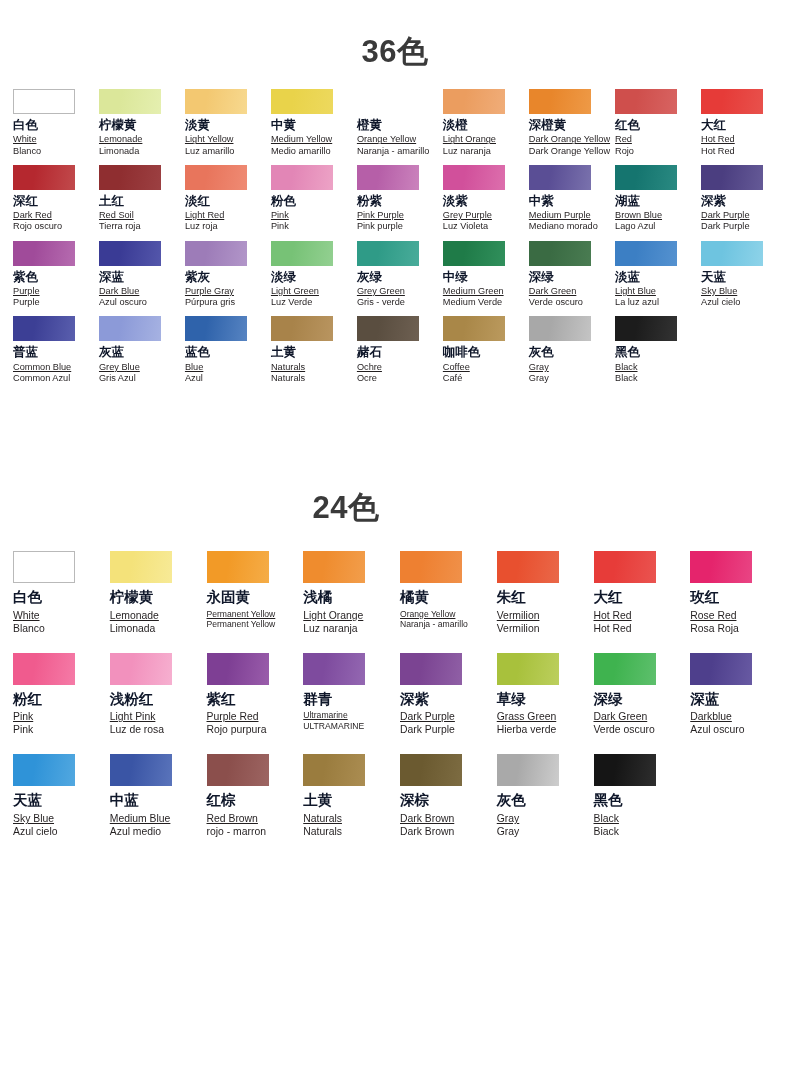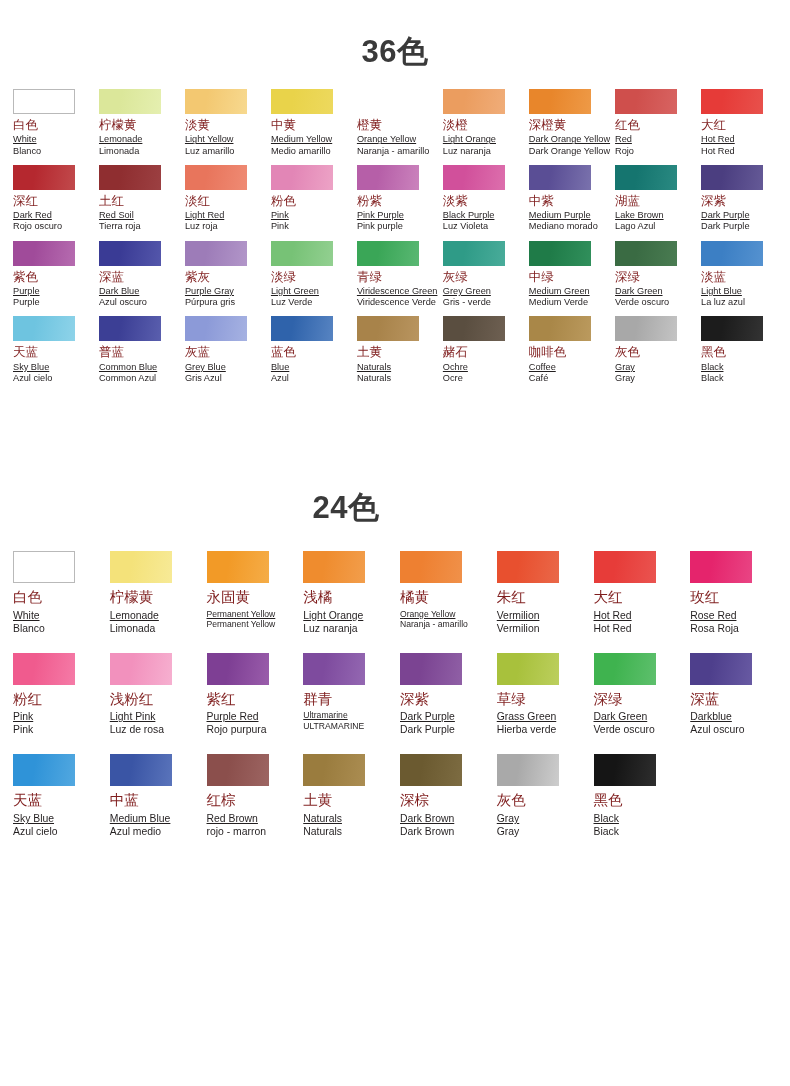--- a/index.html
+++ b/index.html
@@ -61,22 +61,22 @@
     width: 62px;
     height: 25px;
     box-sizing: border-box;
   }
   .chip.white-chip {
     border: 1px solid #b9b9b9;
     background: #ffffff;
   }
   .cn {
     font-size: 12.5px;
-    font-weight: normal;
-    color: #7f1d1d;
+    font-weight: bold;
+    color: #0f172a;
     margin-top: 4px;
     line-height: 1.15;
     white-space: nowrap;
   }
   .en, .es {
     font-size: 9.2px;
     color: #231f20;
     line-height: 1.22;
     white-space: nowrap;
   }
@@ -177,33 +177,33 @@
         </div>
         <div class="swatch-cell">
           <div class="chip" style="background: linear-gradient(100deg, rgb(182, 95, 168) 0%, rgb(182, 95, 168) 35%, rgb(203, 131, 189) 100%);"></div>
           <div class="cn">粉紫</div>
           <div class="en">Pink Purple</div>
           <div class="es">Pink purple</div>
         </div>
         <div class="swatch-cell">
           <div class="chip" style="background: linear-gradient(100deg, rgb(209, 80, 155) 0%, rgb(209, 80, 155) 35%, rgb(221, 111, 173) 100%);"></div>
           <div class="cn">淡紫</div>
-          <div class="en">Black Purple</div>
+          <div class="en">Grey Purple</div>
           <div class="es">Luz Violeta</div>
         </div>
         <div class="swatch-cell">
           <div class="chip" style="background: linear-gradient(100deg, rgb(90, 78, 149) 0%, rgb(90, 78, 149) 35%, rgb(122, 114, 173) 100%);"></div>
           <div class="cn">中紫</div>
           <div class="en">Medium Purple</div>
           <div class="es">Mediano morado</div>
         </div>
         <div class="swatch-cell">
           <div class="chip" style="background: linear-gradient(100deg, rgb(21, 117, 111) 0%, rgb(21, 117, 111) 35%, rgb(42, 138, 130) 100%);"></div>
           <div class="cn">湖蓝</div>
-          <div class="en">Lake Brown</div>
+          <div class="en">Brown Blue</div>
           <div class="es">Lago Azul</div>
         </div>
         <div class="swatch-cell">
           <div class="chip" style="background: linear-gradient(100deg, rgb(75, 62, 128) 0%, rgb(75, 62, 128) 35%, rgb(101, 90, 151) 100%);"></div>
           <div class="cn">深紫</div>
           <div class="en">Dark Purple</div>
           <div class="es">Dark Purple</div>
         </div>
         <div class="swatch-cell">
           <div class="chip" style="background: linear-gradient(100deg, rgb(160, 75, 154) 0%, rgb(160, 75, 154) 35%, rgb(182, 108, 176) 100%);"></div>
@@ -221,26 +221,20 @@
           <div class="chip" style="background: linear-gradient(100deg, rgb(157, 124, 184) 0%, rgb(157, 124, 184) 35%, rgb(178, 150, 201) 100%);"></div>
           <div class="cn">紫灰</div>
           <div class="en">Purple Gray</div>
           <div class="es">Púrpura gris</div>
         </div>
         <div class="swatch-cell">
           <div class="chip" style="background: linear-gradient(100deg, rgb(119, 194, 118) 0%, rgb(119, 194, 118) 35%, rgb(147, 208, 145) 100%);"></div>
           <div class="cn">淡绿</div>
           <div class="en">Light Green</div>
           <div class="es">Luz Verde</div>
-        </div>
-        <div class="swatch-cell">
-          <div class="chip" style="background: linear-gradient(100deg, rgb(58, 166, 87) 0%, rgb(58, 166, 87) 35%, rgb(90, 184, 115) 100%);"></div>
-          <div class="cn">青绿</div>
-          <div class="en">Viridescence Green</div>
-          <div class="es">Viridescence Verde</div>
         </div>
         <div class="swatch-cell">
           <div class="chip" style="background: linear-gradient(100deg, rgb(47, 155, 135) 0%, rgb(47, 155, 135) 35%, rgb(73, 172, 154) 100%);"></div>
           <div class="cn">灰绿</div>
           <div class="en">Grey Green</div>
           <div class="es">Gris - verde</div>
         </div>
         <div class="swatch-cell">
           <div class="chip" style="background: linear-gradient(100deg, rgb(31, 123, 72) 0%, rgb(31, 123, 72) 35%, rgb(49, 144, 92) 100%);"></div>
           <div class="cn">中绿</div>

